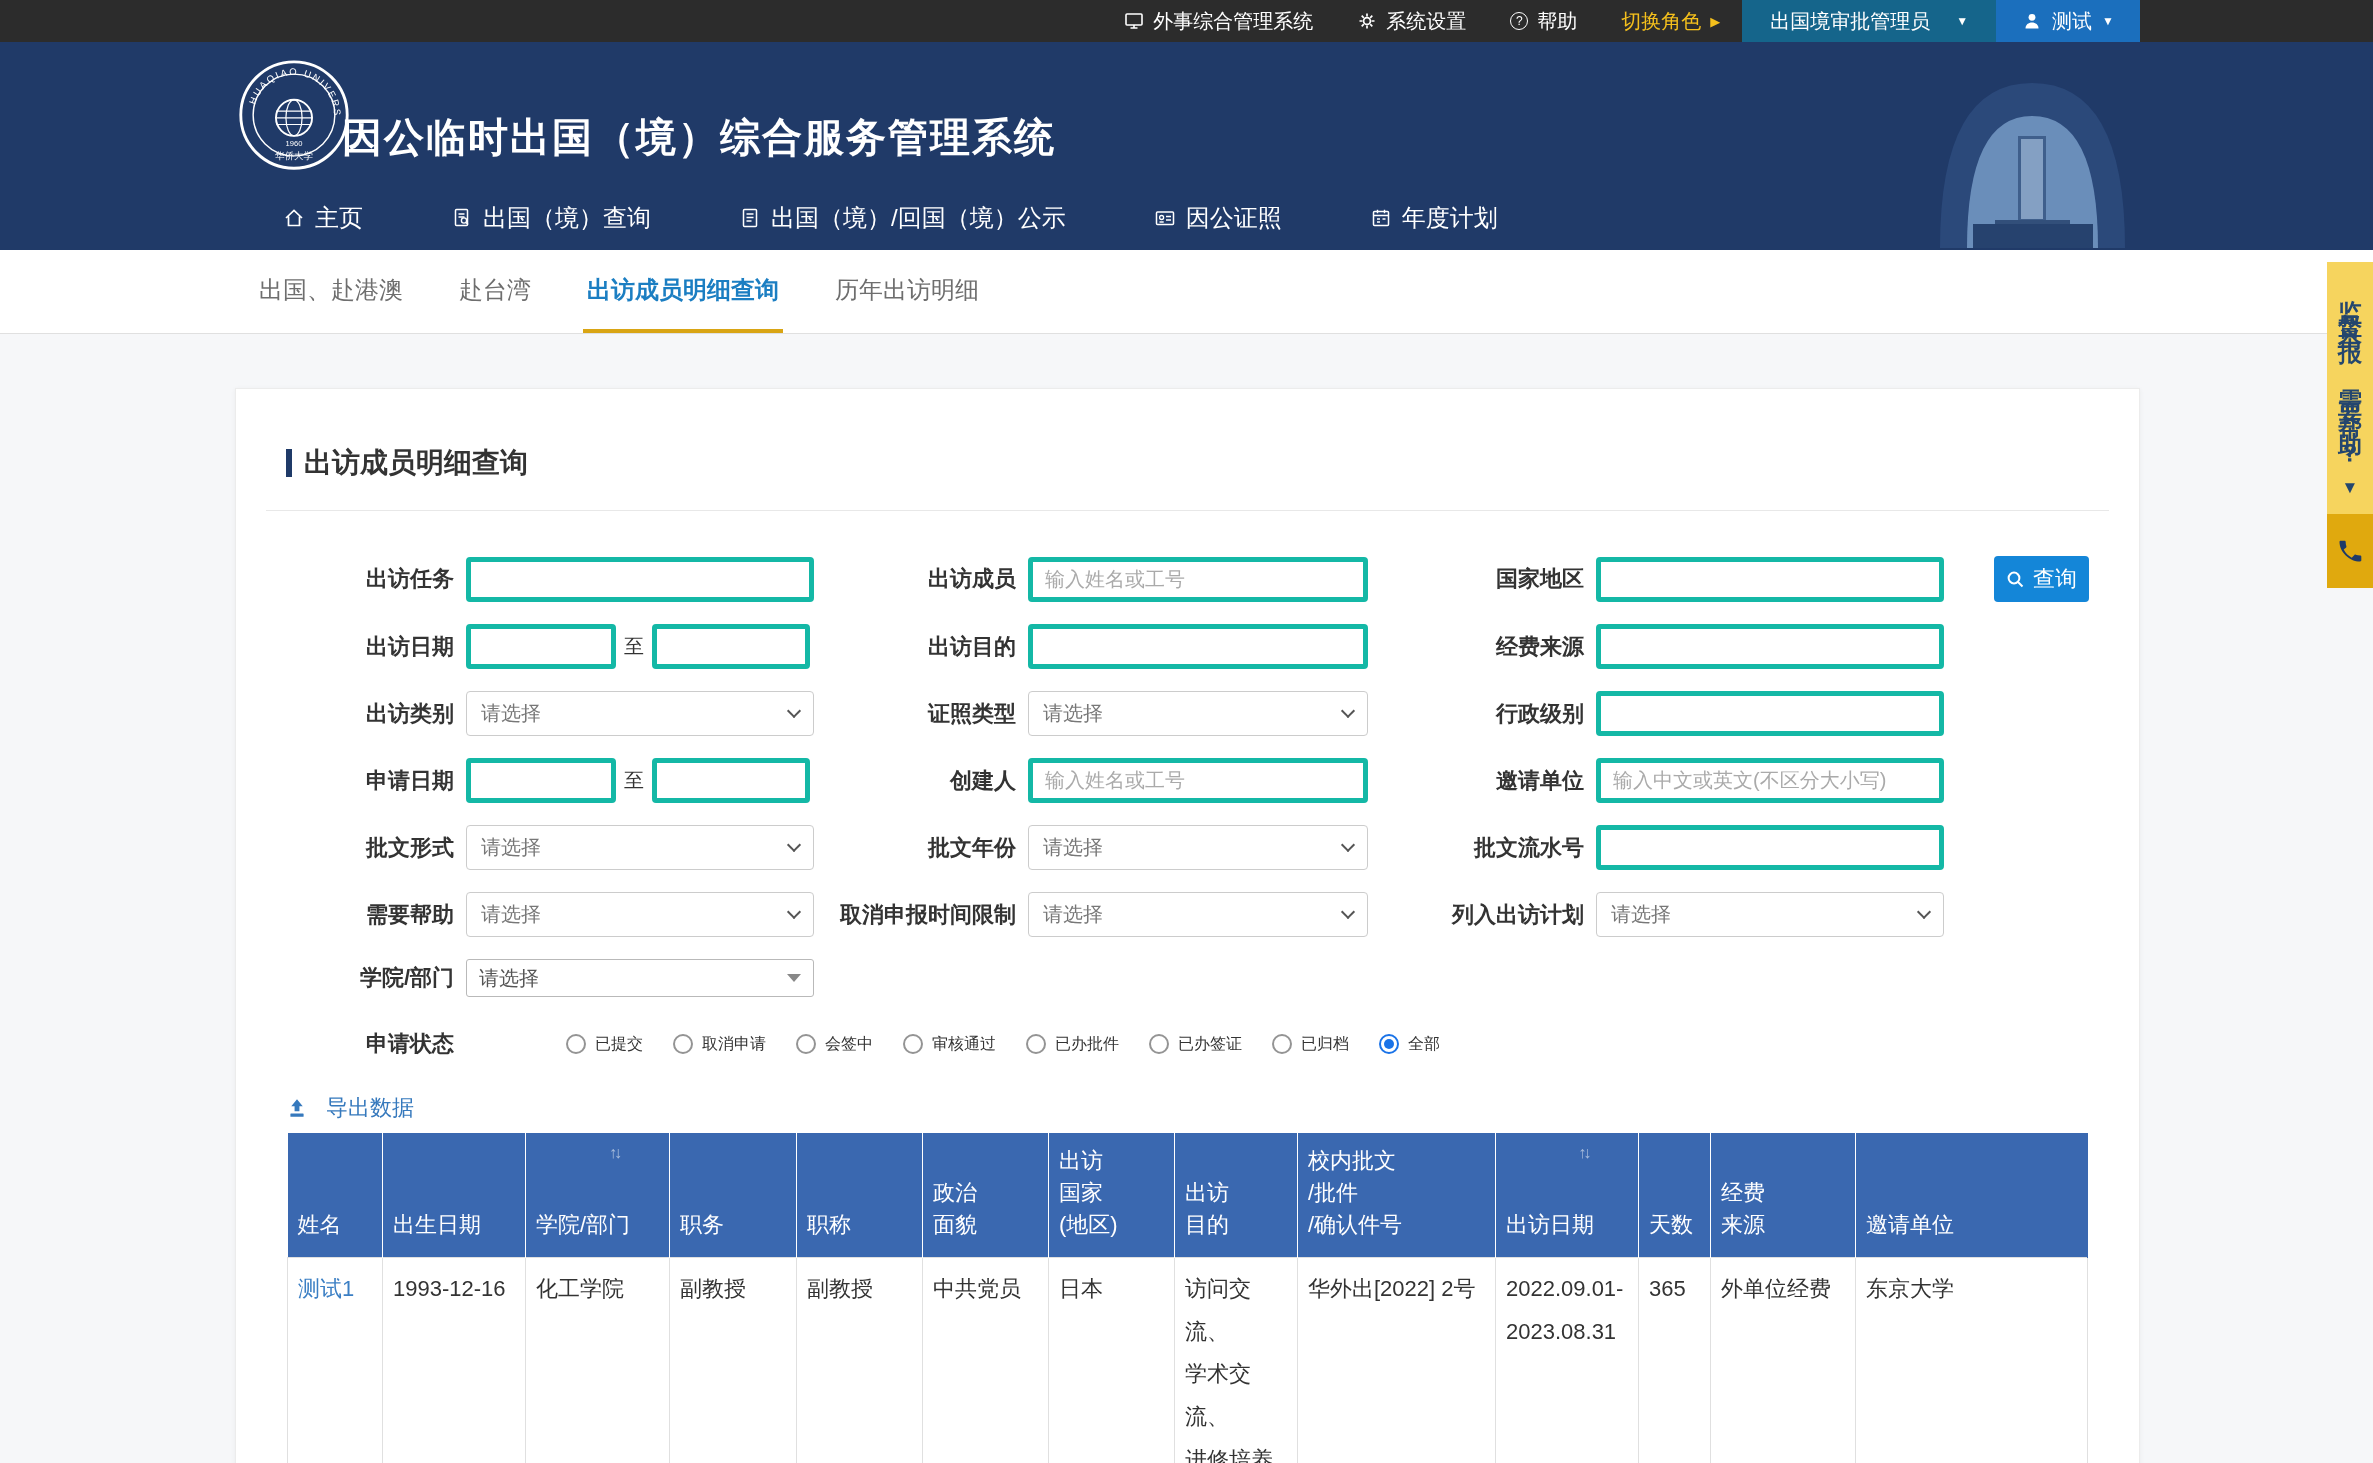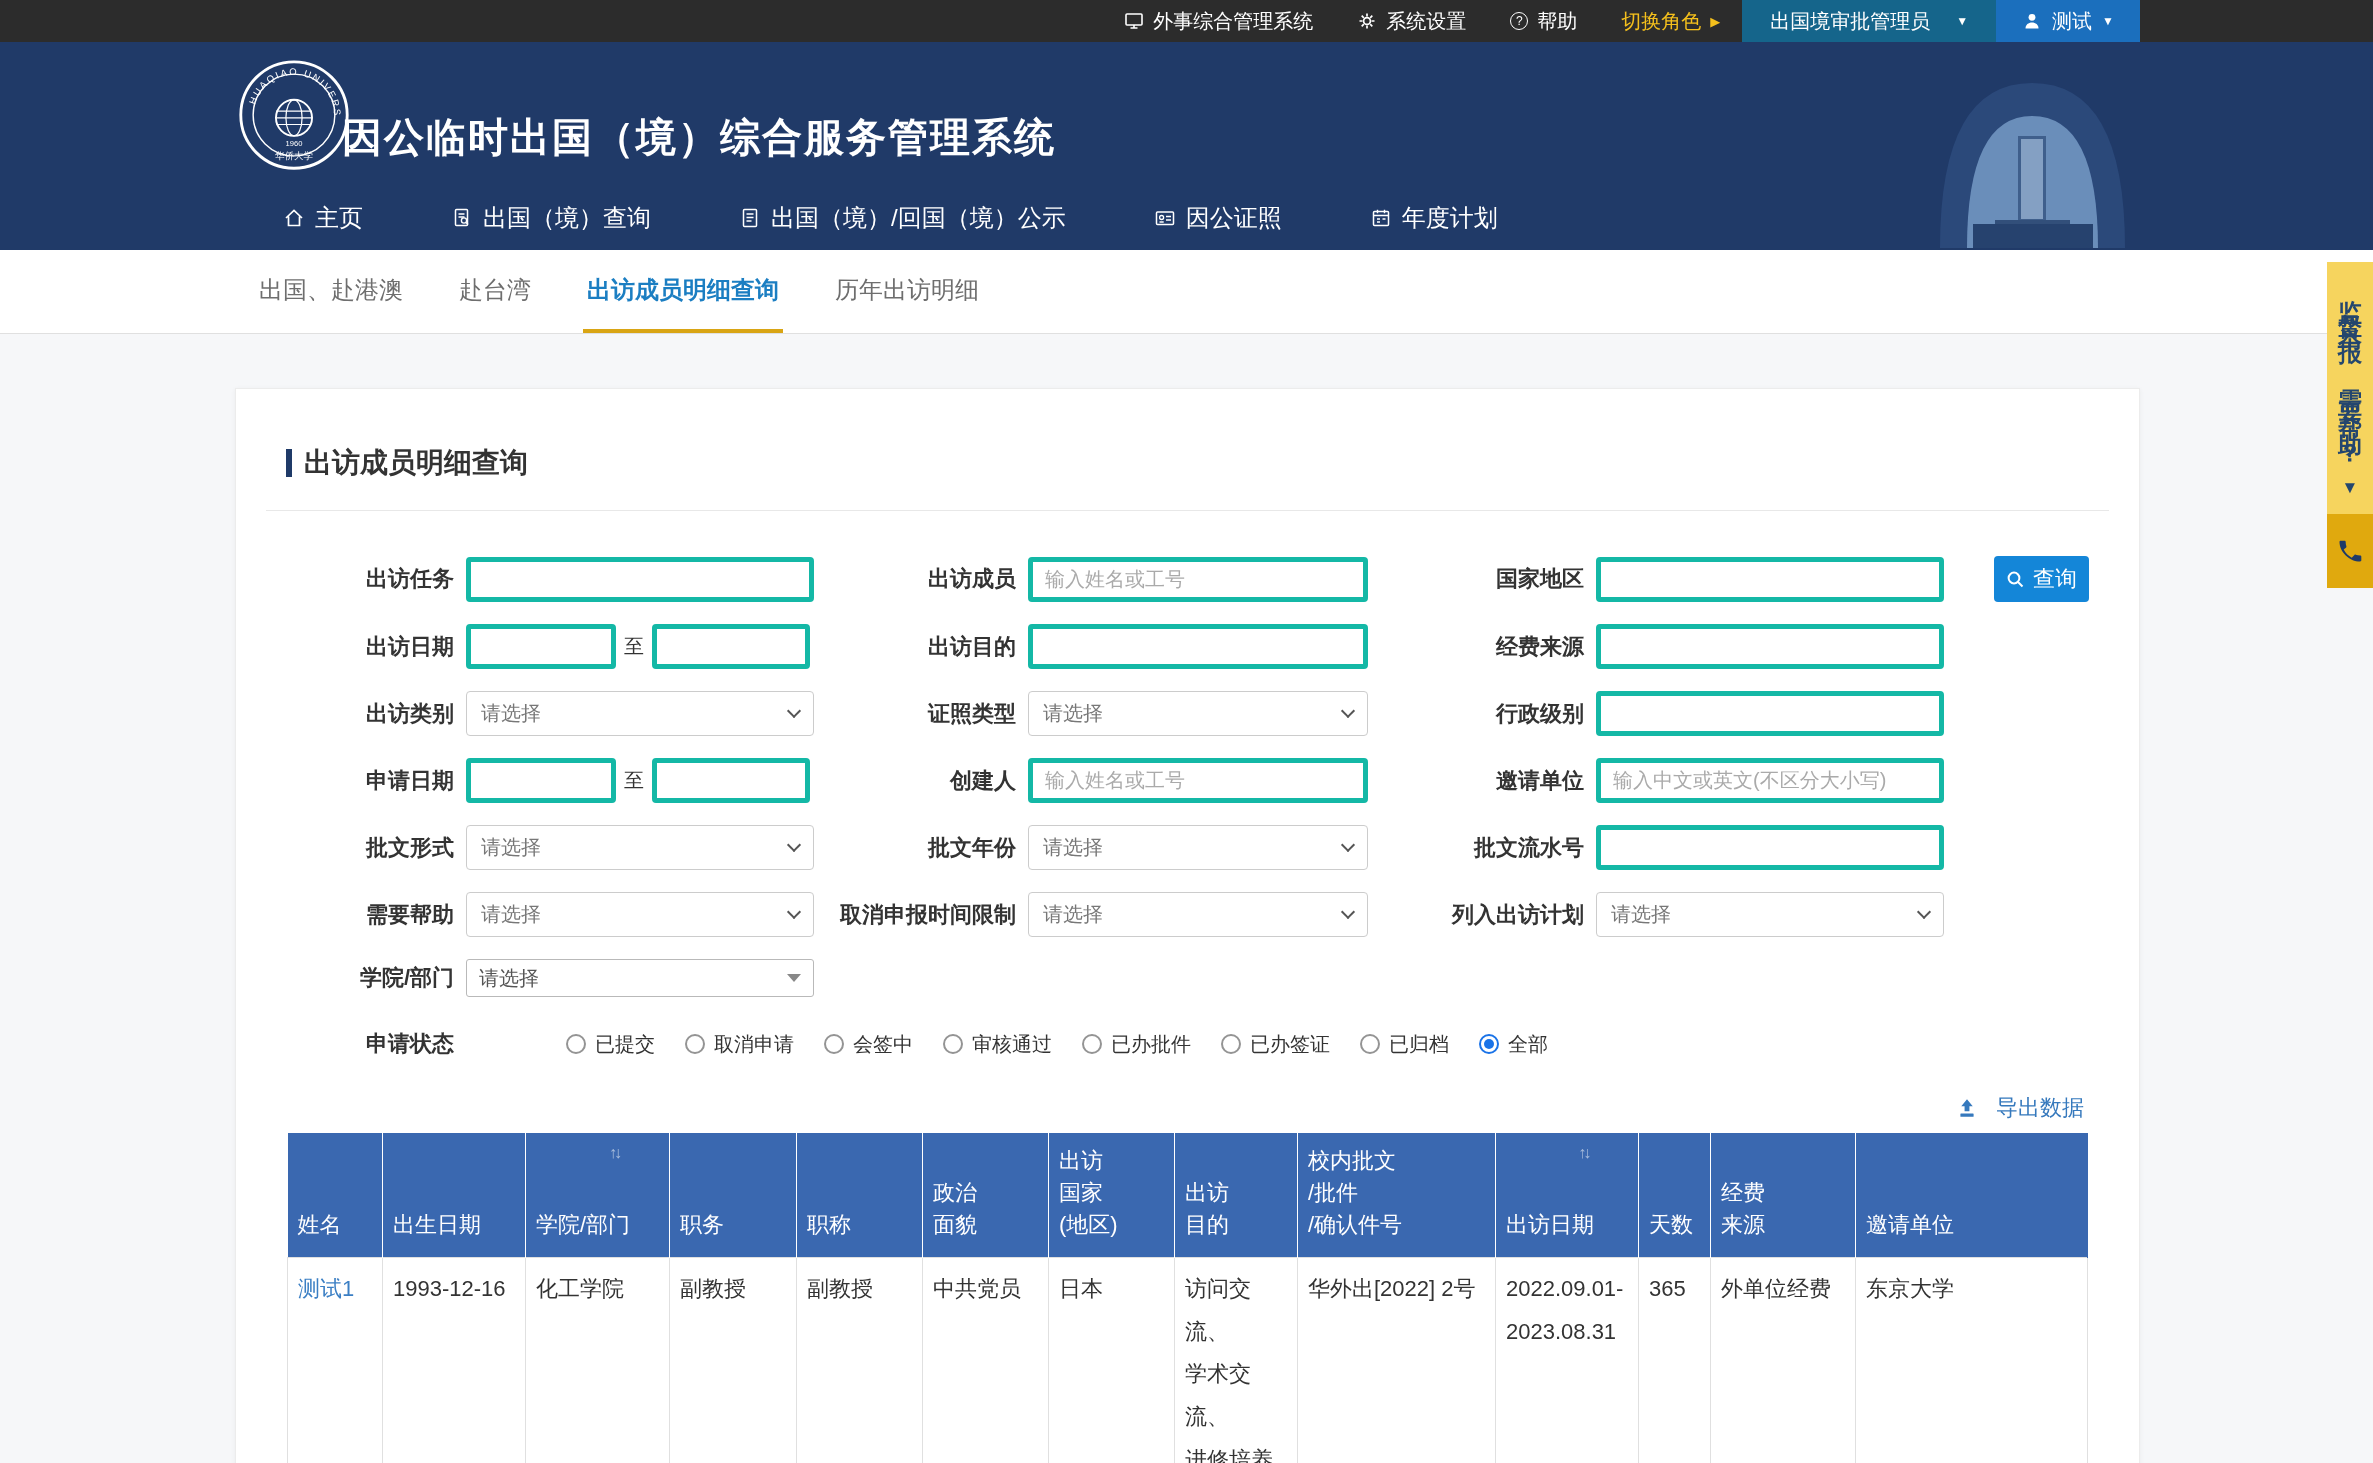--- a/index.html
+++ b/index.html
@@ -55,24 +55,24 @@
   .dept-sel { height:38px; border:1px solid #b9b9b9; border-radius:3px; background:#fff; display:flex; align-items:center; justify-content:space-between; padding:0 12px; font-size:20px; color:#555; cursor:pointer; }
   .tri-down { width:0; height:0; border-left:7px solid transparent; border-right:7px solid transparent; border-top:8px solid #888; }
   .search-btn { margin-left:50px; width:106px; height:46px; background:#1486d8; color:#fff; border:none; border-radius:4px; font-size:22px; display:flex; align-items:center; justify-content:center; gap:8px; cursor:pointer; font-family:inherit; }
 
   .status-row { margin-top:32px; display:flex; align-items:center; }
   .radio-group { display:flex; align-items:center; gap:30px; margin-left:100px; }
   .radio-opt { display:flex; align-items:center; gap:9px; cursor:pointer; }
   .radio-circle { width:20px; height:20px; border:2px solid #949494; border-radius:50%; background:#fff; position:relative; flex-shrink:0; }
   .radio-circle.checked { border-color:#1a73e8; }
   .radio-circle.checked::after { content:""; position:absolute; inset:3px; border-radius:50%; background:#1a73e8; }
-  .radio-label { font-size:20px; color:#333; }
-
-  
-  .export-row { display:flex; justify-content:flex-end; align-items:center; gap:18px; margin:34px 5px 10px 0; color:#3679bd; font-size:22px; cursor:pointer; }
+  .radio-label { font-size:16px; color:#333; }
+
+  
+  .export-row { display:flex; align-items:center; gap:18px; margin:34px 5px 10px 0; color:#3679bd; font-size:22px; cursor:pointer; }
   table.grid { width:1800px; border-collapse:collapse; margin:0 auto; table-layout:fixed; }
   .grid th { background:#3a68b0; color:#fff; font-weight:normal; font-size:22px; text-align:left; vertical-align:bottom; padding:12px 10px 16px; border-right:1px solid rgba(255,255,255,.4); line-height:1.45; white-space:pre-line; position:relative; }
   .grid th:last-child { border-right:1px solid #3a68b0; }
   .sort-ico { position:absolute; top:8px; left:58%; font-size:16px; color:rgba(255,255,255,.55); letter-spacing:-3px; }
   .grid td { font-size:22px; color:#333; padding:10px; vertical-align:top; border:1px solid #e0e0e0; line-height:1.95; background:#fff; white-space:pre-line; }
   .grid td.lnk { color:#3b7fc4; cursor:pointer; }
 
   
   .side-widget { position:absolute; top:262px; right:0; width:46px; z-index:20; }
   .side-yellow { background:#f6d45e; padding:18px 0 16px; display:flex; flex-direction:column; align-items:center; }

